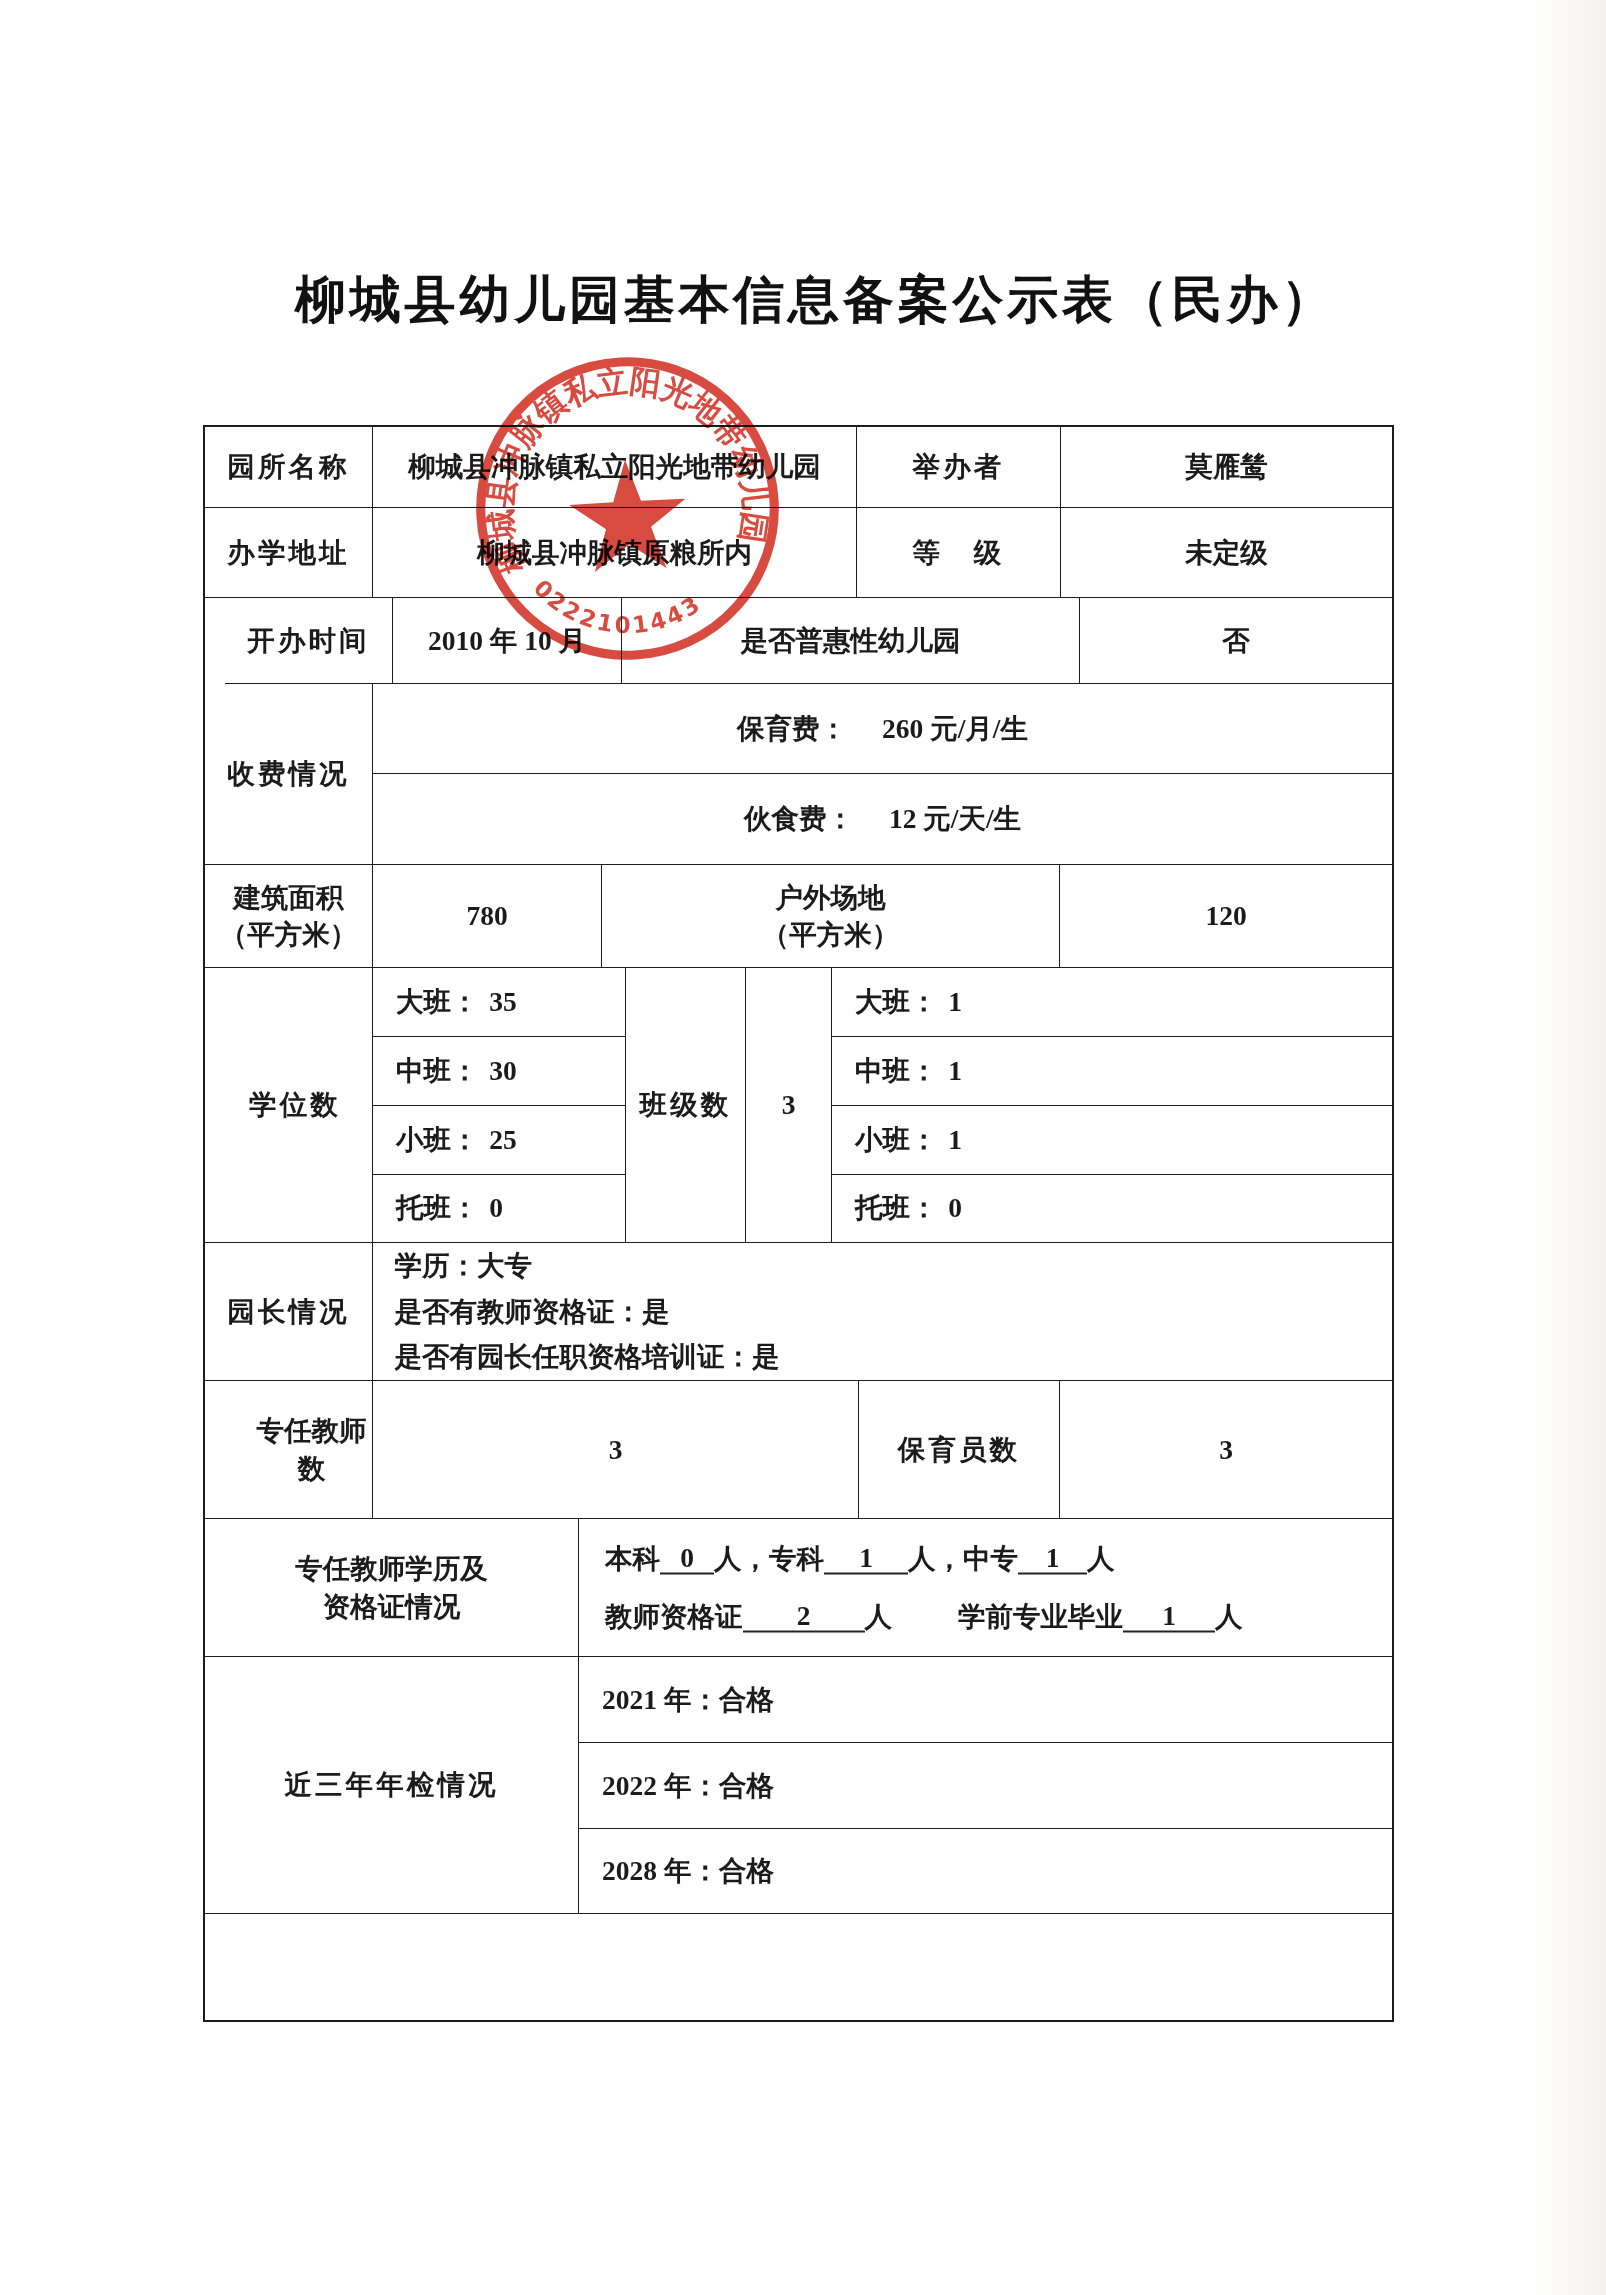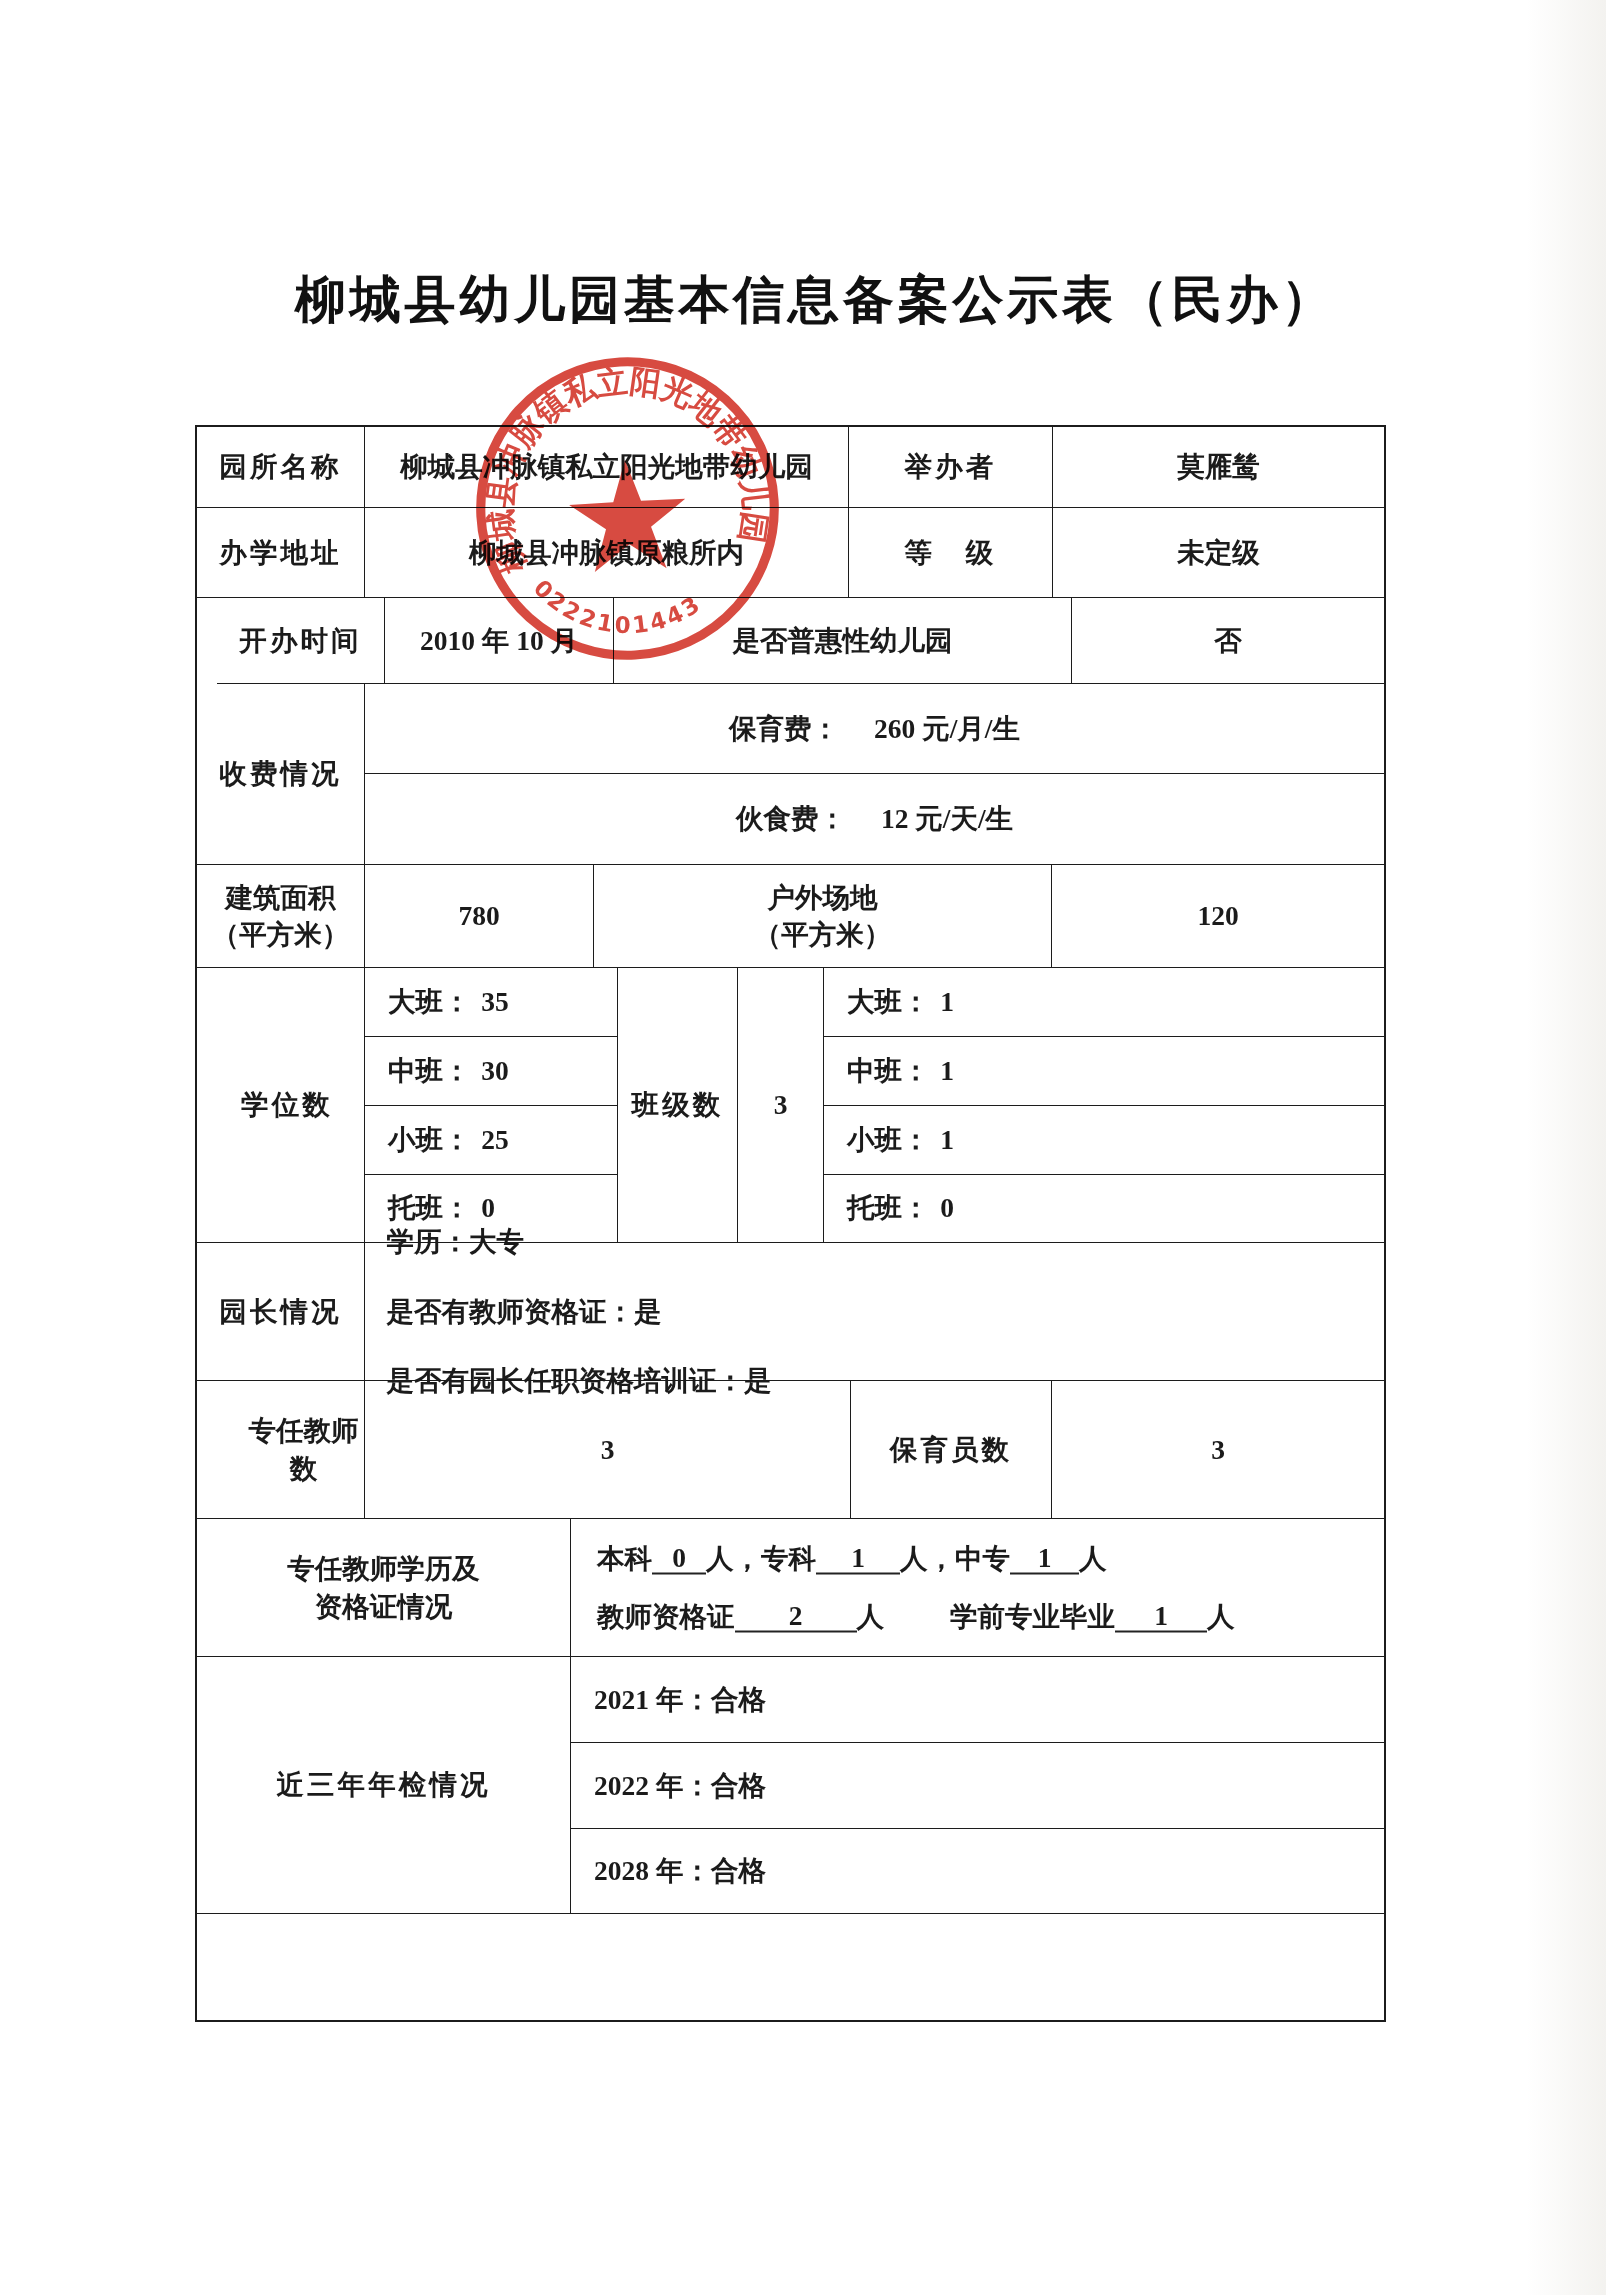--- a/index.html
+++ b/index.html
@@ -14,21 +14,21 @@
     overflow:hidden;
   }
   .title {
     position:absolute; top:266px; left:0; width:100%;
     text-align:center;
     font-size:51px; font-weight:700; letter-spacing:3.8px;
     color:#111;
     margin-left:12px;
   }
   .form-table {
-    position:absolute; left:195px; top:425px; width:1191px;
+    position:absolute; left:203px; top:425px; width:1191px;
     border:2.3px solid #1c1c1c;
     font-size:27.5px; font-weight:600;
   }
   .row { display:flex; border-bottom:1.5px solid #1c1c1c; }
   .row:last-child { border-bottom:none; }
   .cell {
     border-right:1.5px solid #1c1c1c;
     display:flex; flex-direction:column; align-items:center; justify-content:center;
     text-align:center; line-height:1.35;
   }
@@ -38,21 +38,21 @@
   .subcol { padding:0; align-items:stretch; justify-content:flex-start; }
   .subrow {
     border-bottom:1.5px solid #1c1c1c;
     display:flex; align-items:center;
   }
   .subrow:last-child { border-bottom:none; }
   .subrow.center { justify-content:center; }
   .subrow.left { justify-content:flex-start; padding-left:23px; }
   .pair-gap { display:inline-block; width:35px; }
   .small-gap { display:inline-block; width:10.7px; }
-  .lines-left { align-items:flex-start; padding-left:21.4px; text-align:left;gap:24px; }
+  .lines-left { align-items:flex-start; padding-left:21.4px; text-align:left; }
   .lines-left div { line-height:1.65; }
   .blank {
     display:inline-block; text-align:center;
     border-bottom:2.3px solid #222;
     line-height:1.1; padding:0 3.1px;
     transform:translateY(-1.5px);
   }
   .w70 { min-width:54px; } .w110 { min-width:84px; } .w90 { min-width:69px; }
   .w160 { min-width:122px; } .w120 { min-width:92px; }
   .qline { line-height:2.1; text-align:left; }

